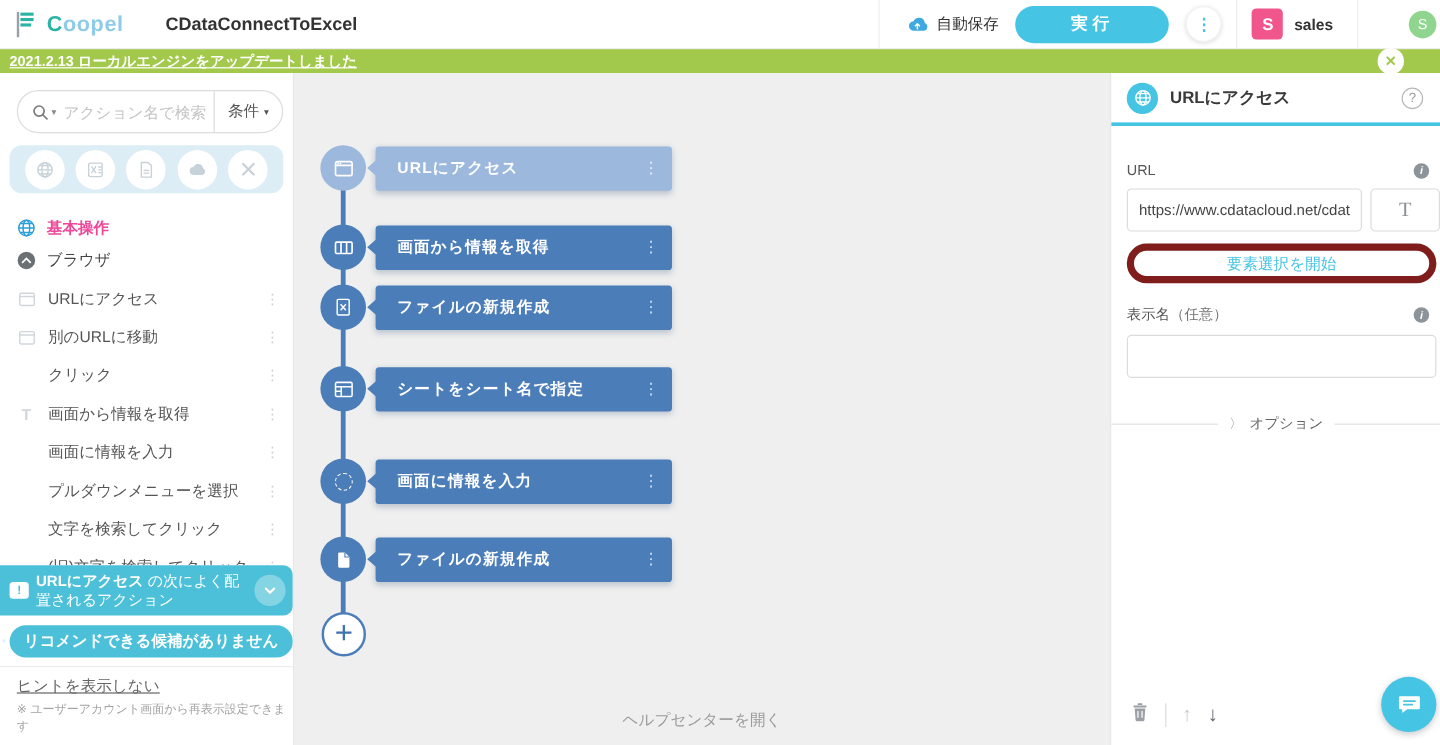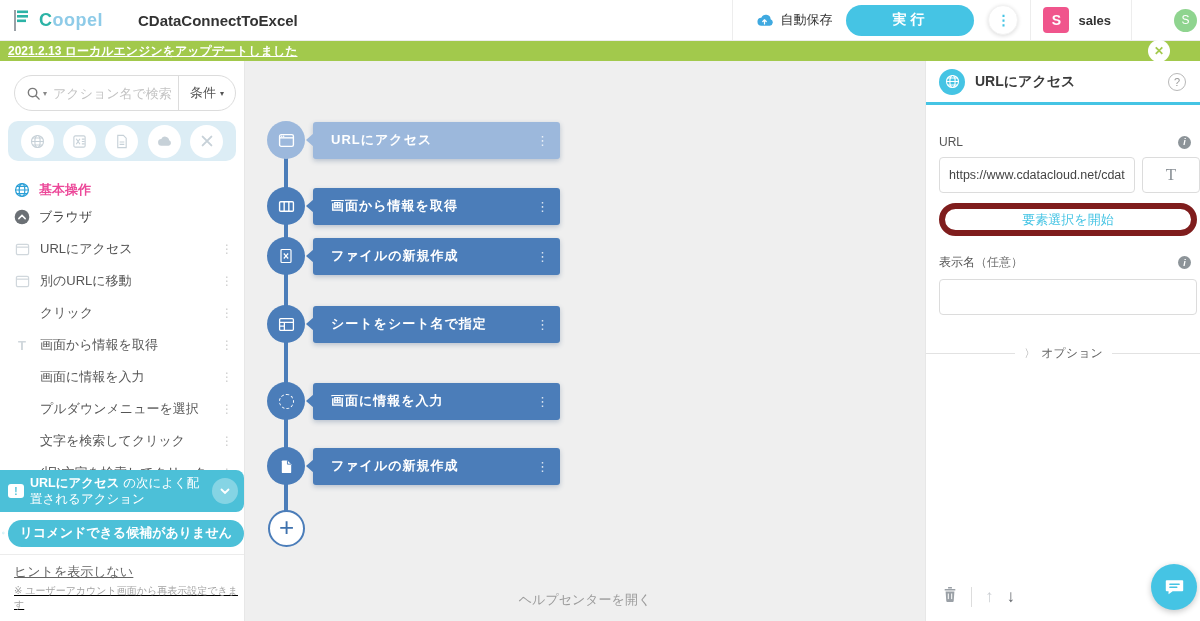--- a/index.html
+++ b/index.html
@@ -55,21 +55,21 @@
   .item-icon { width:16px; margin-right:10px; color:#d0d7dc; display:flex; align-items:center; justify-content:center; font-weight:bold; }
   .item-label { flex:1; white-space:nowrap; overflow:hidden; }
   .item-kebab { color:#cccccc; font-size:12px; }
   .sidebar-bottom { position:absolute; left:0; bottom:0; width:100%; background:#fff; }
   .recommend { background:#4cc0d8; color:#fff; height:42px; border-radius:0 8px 8px 0; display:flex; align-items:center; gap:6px; padding:0 6px 0 8px; overflow:hidden; }
   .recommend-hint-icon { width:16px; height:14px; background:#fff; border-radius:3px; color:#4cc0d8; font-size:10px; font-weight:bold; display:flex; align-items:center; justify-content:center; flex-shrink:0; }
   .recommend-text { flex:1; font-size:12.5px; line-height:1.3; }
   .recommend-chevron { width:26px; height:26px; border-radius:50%; background:rgba(255,255,255,.32); display:flex; align-items:center; justify-content:center; flex-shrink:0; }
   .robot-row { display:flex; align-items:center; margin:7px 0 0 2px; height:28px; }
   .bubble { background:#4cc0d8; color:#fff; font-size:13px; font-weight:bold; padding:4px 12px 5px; border-radius:14px; margin-left:3px; white-space:nowrap; }
-  .hint-block { border-top:1px solid #ececec; margin-top:7px; padding:7px 0 9px 14px;text-decoration:underline; }
+  .hint-block { border-top:1px solid #ececec; margin-top:7px; padding:7px 0 9px 14px; }
   .hint-link { color:#666; font-size:13px; text-decoration:underline; cursor:pointer; }
   .hint-note { color:#a3a3a3; font-size:10px; margin-top:3px; }
 
   
   .flow-line { position:absolute; left:39px; top:79px; width:4px; height:389px; background:#4b7db9; z-index:1; }
   .step { position:absolute; left:22px; display:flex; align-items:center; height:38px; z-index:2; }
   .node { width:38px; height:38px; border-radius:50%; background:#4b7db9; color:#fff; display:flex; align-items:center; justify-content:center; flex-shrink:0; }
   .card { margin-left:8px; width:247px; height:37px; background:#4b7db9; border-radius:3px; color:#fff; display:flex; align-items:center; padding:0 11px 0 18px; position:relative; box-shadow:0 2px 5px rgba(60,90,130,.3); cursor:pointer; }
   .card::before { content:""; position:absolute; left:-7px; top:50%; transform:translateY(-50%); border-style:solid; border-width:7px 8px 7px 0; border-color:transparent #4b7db9 transparent transparent; }
   .step.selected .node, .step.selected .card { background:#9cb8dc; }

